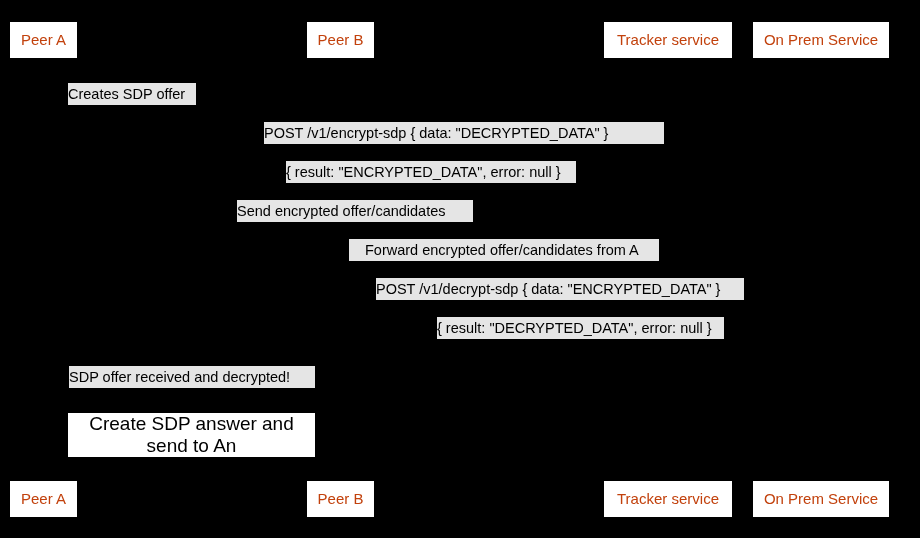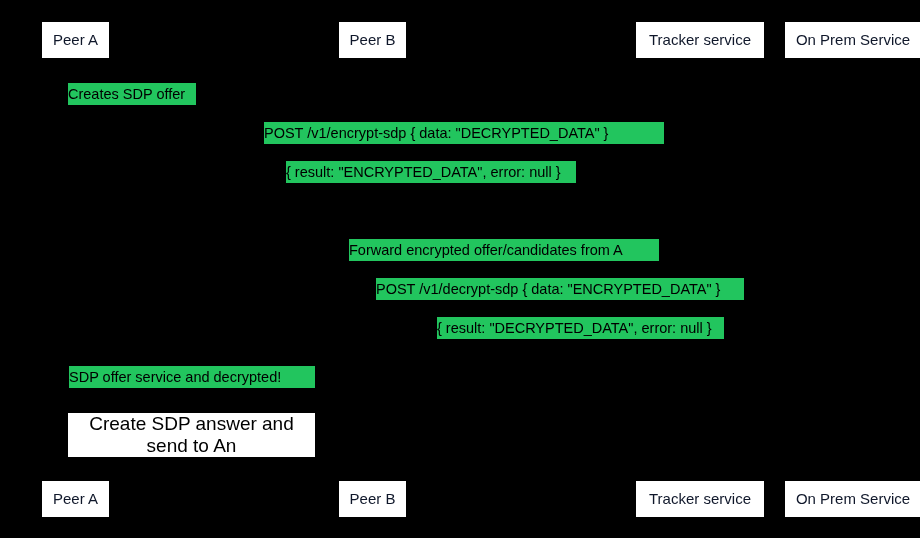--- a/index.html
+++ b/index.html
@@ -11,32 +11,31 @@
     position: relative;
     width: 920px;
     height: 538px;
     background: #000000;
     overflow: hidden;
     font-family: "Liberation Sans", sans-serif;
   }
   .participant {
     position: absolute;
     background: #ffffff;
-    color: #0f172a;
+    color: #c2410c;
     font-size: 15px;
     line-height: 36px;
     height: 36px;
     text-align: center;
     white-space: nowrap;
     box-sizing: border-box;
-    margin-left: 32px;
   }
   .msg {
     position: absolute;
-    background: #22c55e;
+    background: #e5e5e5;
     color: #000000;
     font-size: 14.5px;
     line-height: 22px;
     height: 22px;
     white-space: nowrap;
     overflow: hidden;
     box-sizing: border-box;
     text-align: left;
   }
   .note2 {
@@ -71,28 +70,29 @@
   <div class="participant" style="left:307px; top:22px; width:67px;">Peer B</div>
   <div class="participant" style="left:604px; top:22px; width:128px;">Tracker service</div>
   <div class="participant" style="left:753px; top:22px; width:136px;">On Prem Service</div>
 
   <div class="msg" style="left:68px; top:83px; width:128px;">Creates SDP offer</div>
 
   <div class="msg" style="left:264px; top:122px; width:400px;">POST /v1/encrypt-sdp { data: "DECRYPTED_DATA" }</div>
 
   <div class="msg" style="left:286px; top:161px; width:290px;">{ result: "ENCRYPTED_DATA", error: null }</div>
 
+  <div class="msg" style="left:237px; top:200px; width:236px;">Send encrypted offer/candidates</div>
 
-  <div class="msg" style="left:349px; top:239px; width:310px;">Forward encrypted offer/candidates from A</div>
+  <div class="msg" style="left:349px; top:239px; width:310px;padding-left:16px;">Forward encrypted offer/candidates from A</div>
 
   <div class="msg" style="left:376px; top:278px; width:368px;">POST /v1/decrypt-sdp { data: "ENCRYPTED_DATA" }</div>
 
   <div class="msg" style="left:437px; top:317px; width:287px;">{ result: "DECRYPTED_DATA", error: null }</div>
 
-  <div class="msg" style="left:69px; top:366px; width:246px;">SDP offer service and decrypted!</div>
+  <div class="msg" style="left:69px; top:366px; width:246px;">SDP offer received and decrypted!</div>
 
   <div class="note2" style="left:68px; top:413px; width:247px;">Create SDP answer and send to An
 using the same mechanism</div>
 
   <div class="participant" style="left:10px; top:481px; width:67px;">Peer A</div>
   <div class="participant" style="left:307px; top:481px; width:67px;">Peer B</div>
   <div class="participant" style="left:604px; top:481px; width:128px;">Tracker service</div>
   <div class="participant" style="left:753px; top:481px; width:136px;">On Prem Service</div>
 
 </div>

